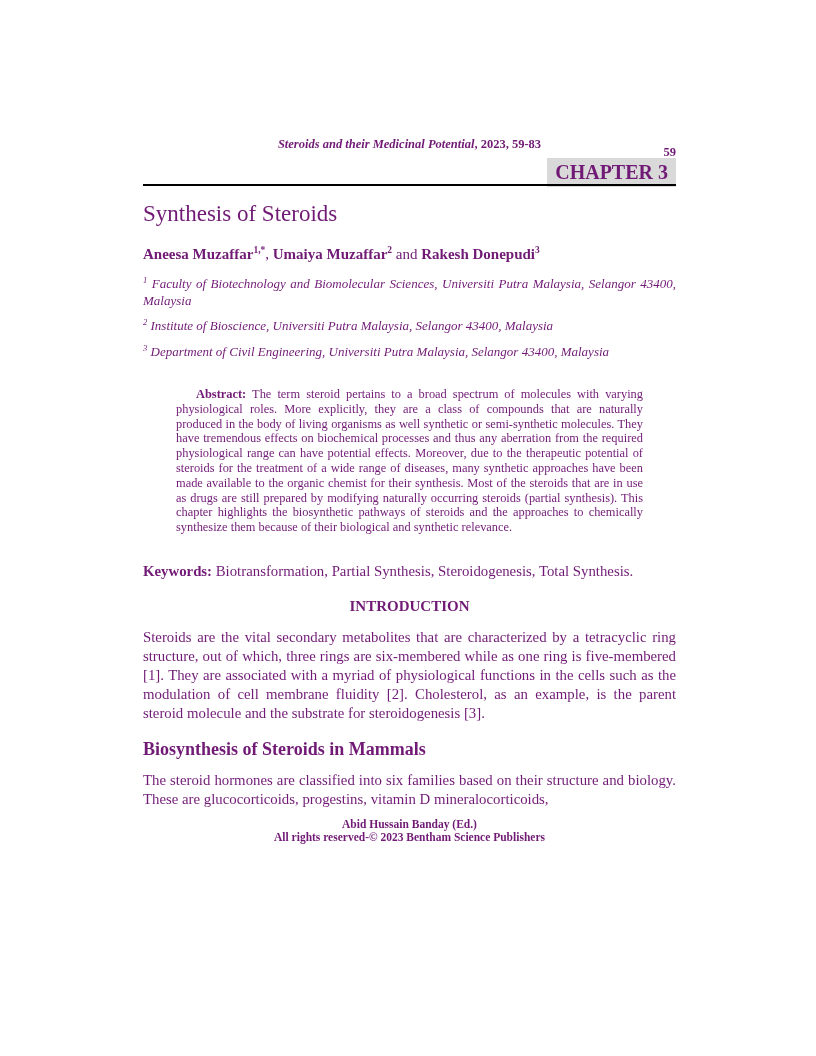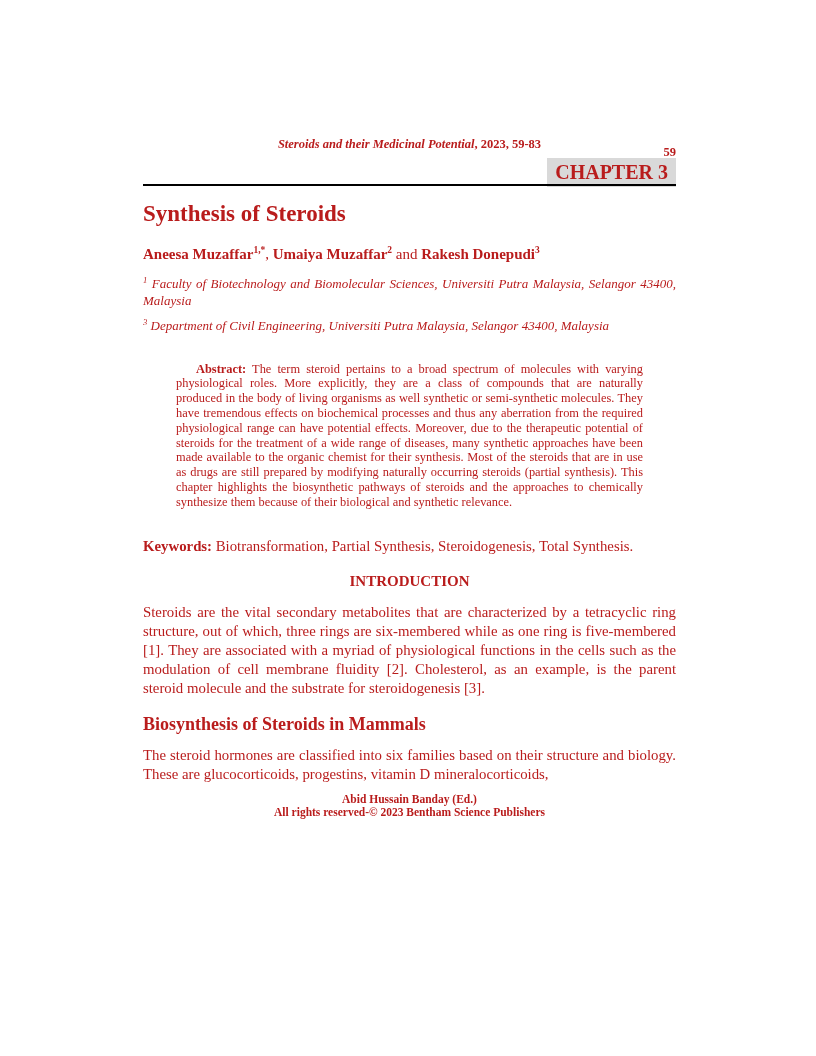--- a/index.html
+++ b/index.html
@@ -4,21 +4,21 @@
 <style>
   * { box-sizing: border-box; margin: 0; padding: 0; }
   html, body { background: #e8e8e8; }
   .page {
     position: relative;
     width: 816px;
     height: 1056px;
     background: #ffffff;
     margin: 0 auto;
     font-family: "Liberation Serif", "DejaVu Serif", serif;
-    color: #b91c1c;
+    color: #701a75;
     overflow: hidden;
   }
   .content {
     margin-left: 143px;
     width: 533px;
     padding-top: 137px;
   }
   
   .running-header {
     position: relative;
@@ -49,21 +49,21 @@
   .header-rule {
     position: relative;
     z-index: 2;
     border-top: 2px solid #000000;
     height: 0;
   }
   
   .chapter-title {
     margin-top: 14px;
     font-size: 23px;
-    font-weight: bold;
+    font-weight: normal;
     line-height: 28px;
   }
   .authors {
     margin-top: 13px;
     font-size: 15px;
     line-height: 19px;
   }
   .authors .name { font-weight: bold; }
   .authors sup { font-size: 9.5px; font-weight: bold; }
   .affiliations { margin-top: 8px; }
@@ -141,20 +141,21 @@
 
     <div class="badge-row"><span class="badge">CHAPTER 3</span></div>
     <div class="header-rule"></div>
 
     <h1 class="chapter-title">Synthesis of Steroids</h1>
 
     <p class="authors"><span class="name">Aneesa Muzaffar</span><sup>1,*</sup><span>, </span><span class="name">Umaiya Muzaffar</span><sup>2</sup><span> and </span><span class="name">Rakesh Donepudi</span><sup>3</sup></p>
 
     <div class="affiliations">
       <p class="affiliation"><sup>1</sup><span> Faculty of Biotechnology and Biomolecular Sciences, Universiti Putra Malaysia, Selangor 43400, Malaysia</span></p>
+      <p class="affiliation"><sup>2</sup><span> Institute of Bioscience, Universiti Putra Malaysia, Selangor 43400, Malaysia</span></p>
       <p class="affiliation"><sup>3</sup><span> Department of Civil Engineering, Universiti Putra Malaysia, Selangor 43400, Malaysia</span></p>
     </div>
 
     <p class="abstract"><span class="label">Abstract:</span><span> The term steroid pertains to a broad spectrum of molecules with varying physiological roles. More explicitly, they are a class of compounds that are naturally produced in the body of living organisms as well synthetic or semi-synthetic molecules. They have tremendous effects on biochemical processes and thus any aberration from the required physiological range can have potential effects. Moreover, due to the therapeutic potential of steroids for the treatment of a wide range of diseases, many synthetic approaches have been made available to the organic chemist for their synthesis. Most of the steroids that are in use as drugs are still prepared by modifying naturally occurring steroids (partial synthesis). This chapter highlights the biosynthetic pathways of steroids and the approaches to chemically synthesize them because of their biological and synthetic relevance.</span></p>
 
     <p class="keywords"><span class="label">Keywords:</span><span> Biotransformation, Partial Synthesis, Steroidogenesis, Total Synthesis.</span></p>
 
     <h2 class="section-heading">INTRODUCTION</h2>
     <p class="body-para">Steroids are the vital secondary metabolites that are characterized by a tetracyclic ring structure, out of which, three rings are six-membered while as one ring is five-membered [1]. They are associated with a myriad of physiological functions in the cells such as the modulation of cell membrane fluidity [2]. Cholesterol, as an example, is the parent steroid molecule and the substrate for steroidogenesis [3].</p>
 

